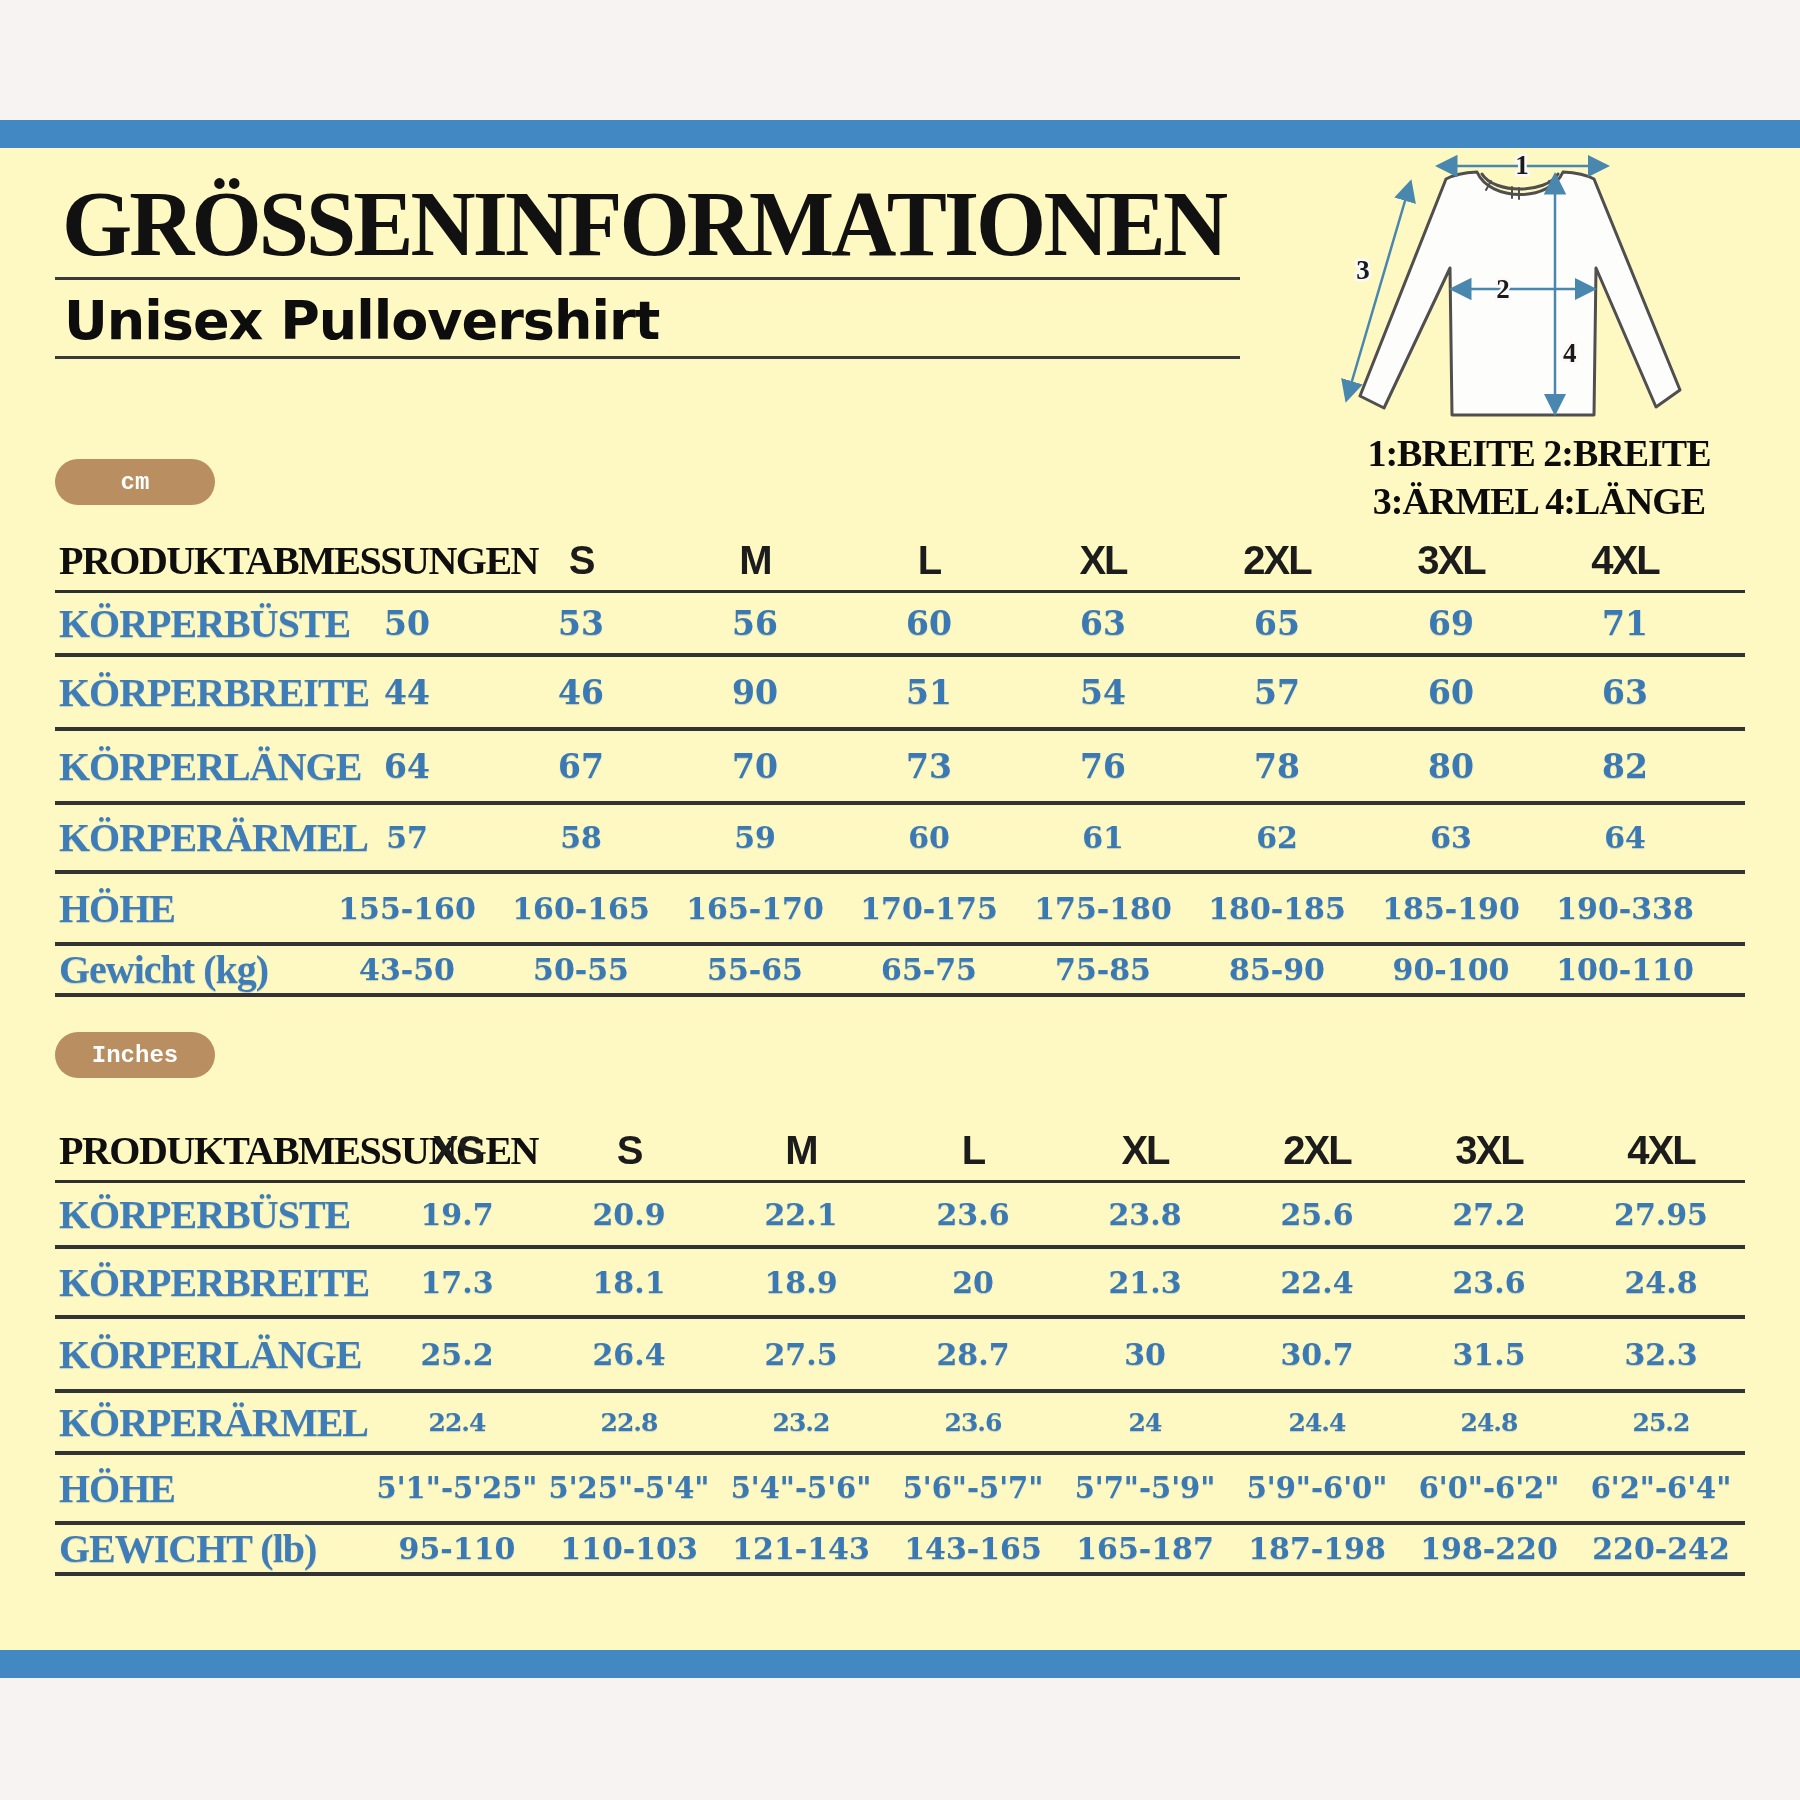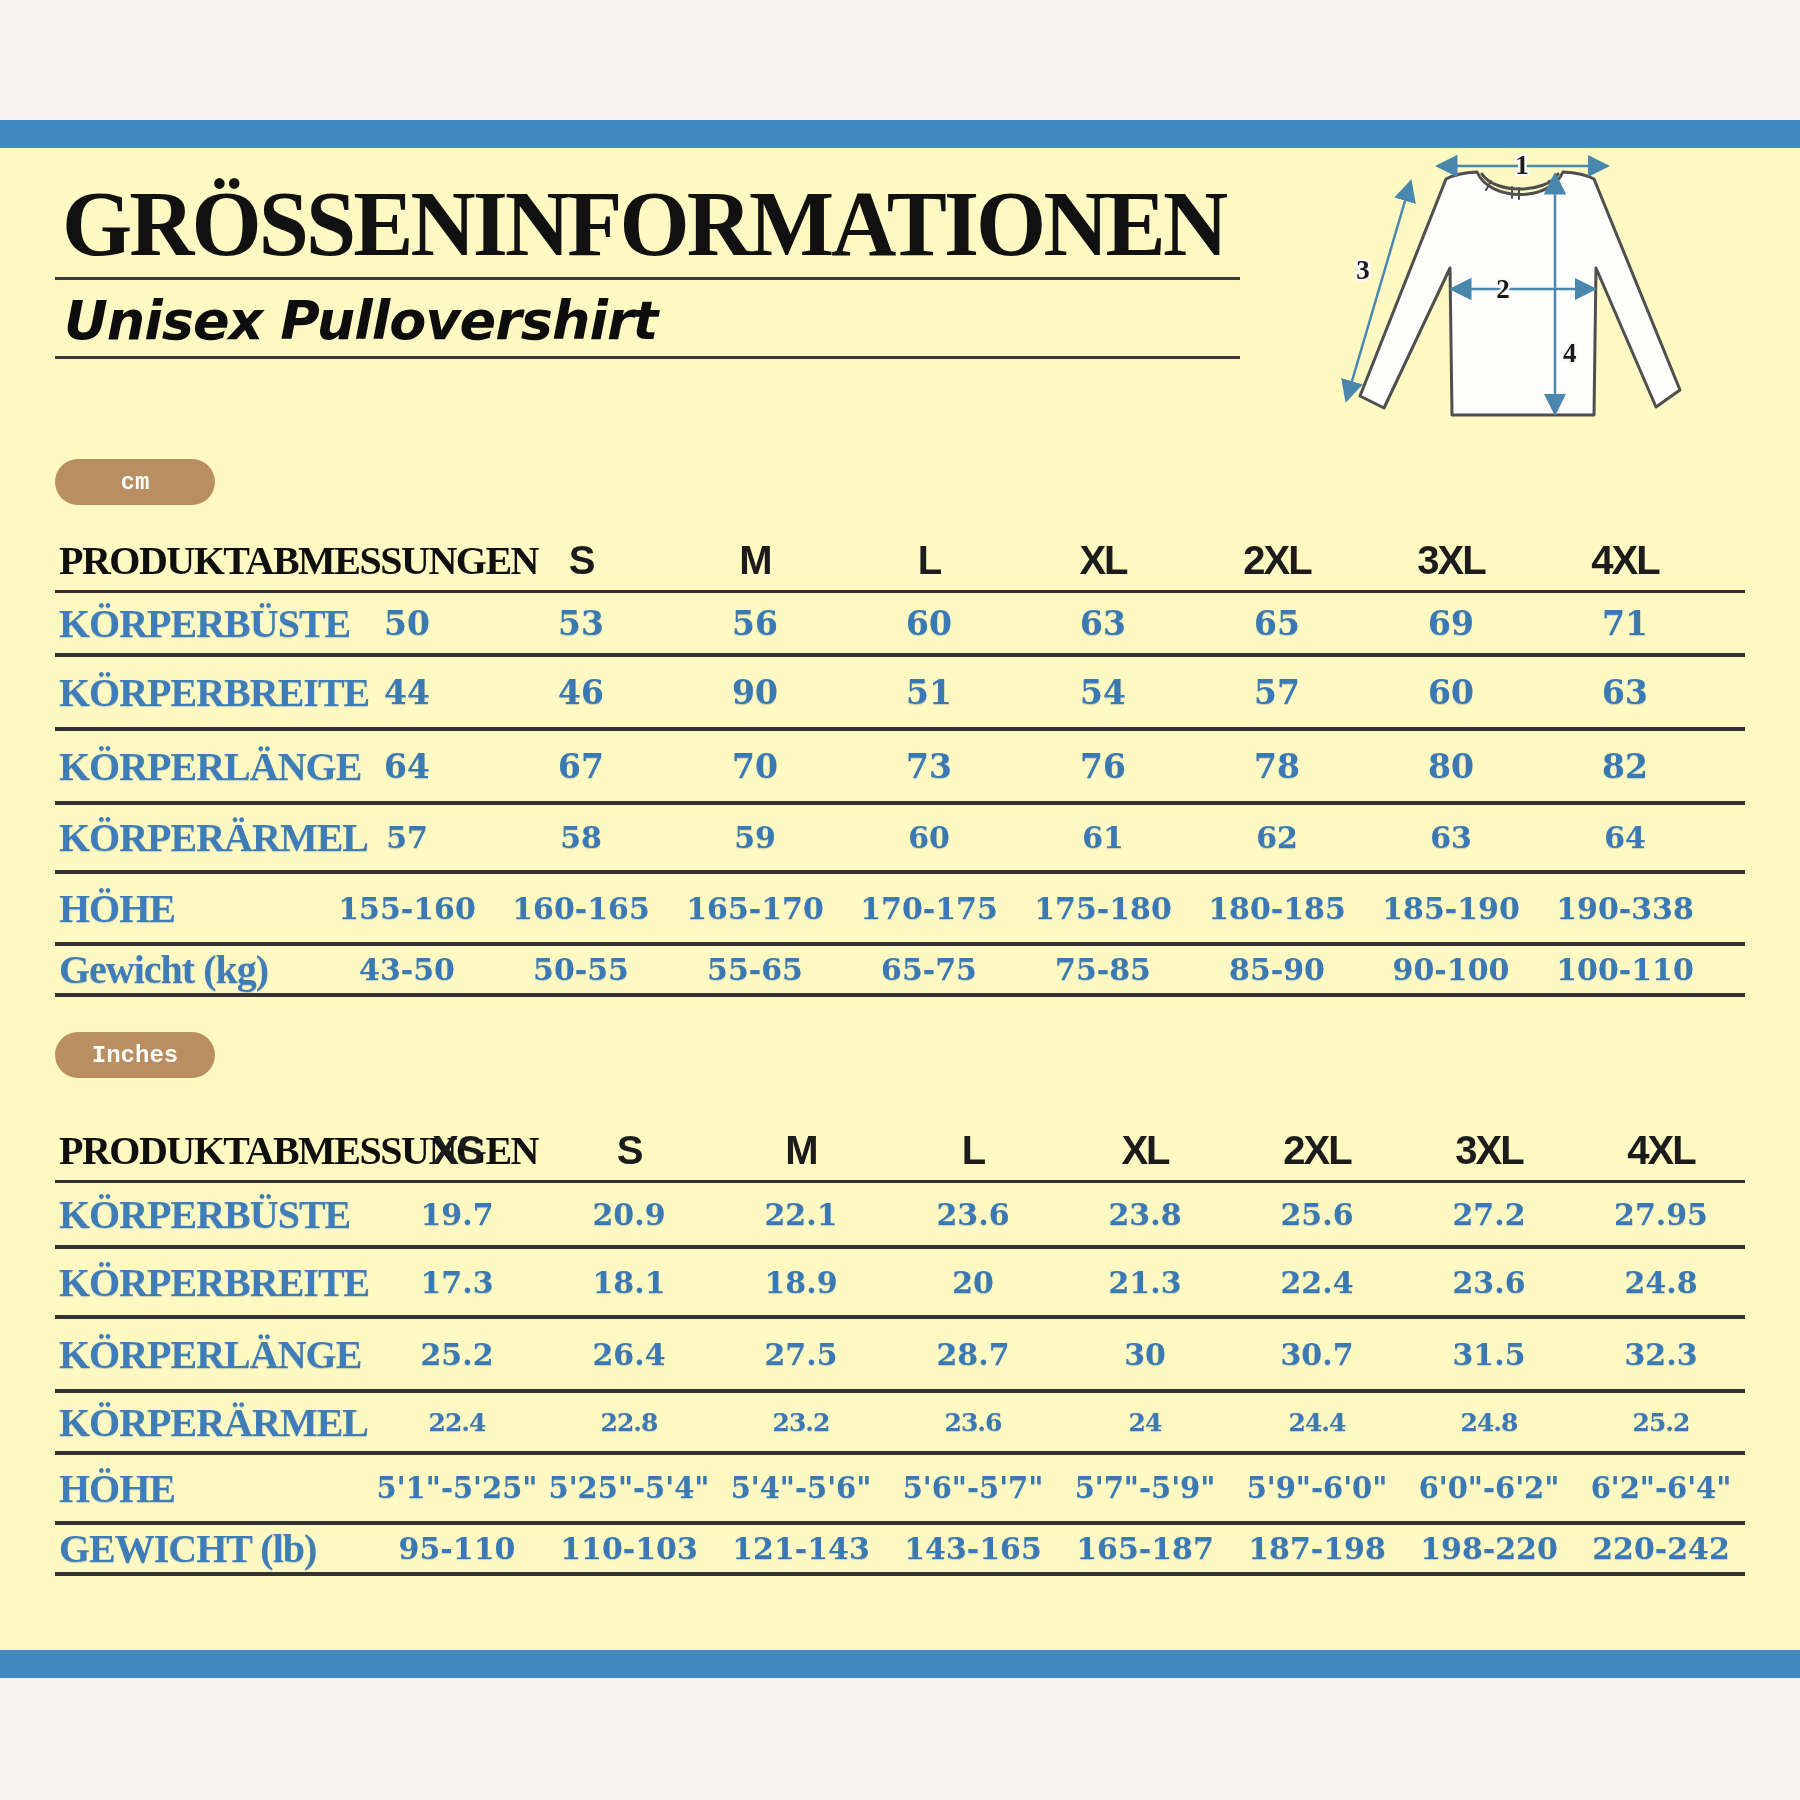--- a/index.html
+++ b/index.html
@@ -21,21 +21,21 @@
     font-size:93px; font-weight:bold; color:var(--ink);
     letter-spacing:-3px; white-space:nowrap;
     transform:scaleX(.97); transform-origin:left center;
   }
   .rule { position:absolute; left:55px; width:1185px; height:3px; background:#3a3a3a; }
   .rule.r1 { top:277px; }
   .rule.r2 { top:356px; }
   .subtitle {
     position:absolute; left:64px; top:289px; margin:0;
     font-family:"DejaVu Sans", sans-serif; font-weight:bold;
-    font-size:54px; letter-spacing:-1px; color:#0d0d0d; white-space:nowrap;font-style:italic;
+    font-size:54px; letter-spacing:-1px; color:#0d0d0d; white-space:nowrap;
   }
 
   .diagram-svg { position:absolute; left:1325px; top:148px; }
   .diagram-caption {
     position:absolute; left:1334px; top:430px; width:410px;
     text-align:center; font-weight:bold; font-size:38px; line-height:1.26;
     letter-spacing:-1px; color:#0c0c0c; white-space:nowrap;
   }
 
   .badge {
@@ -136,20 +136,24 @@
     <line class="m-arrow" x1="129" y1="141" x2="267" y2="141" marker-start="url(#ah)" marker-end="url(#ah)"></line>
     <line class="m-arrow" x1="85" y1="36" x2="22" y2="250" marker-start="url(#ah)" marker-end="url(#ah)"></line>
     <line class="m-arrow" x1="230" y1="29" x2="230" y2="263" marker-start="url(#ah)" marker-end="url(#ah)"></line>
 
     <text class="m-num" x="197" y="26" text-anchor="middle">1</text>
     <text class="m-num" x="178" y="150" text-anchor="middle">2</text>
     <text class="m-num" x="38" y="131" text-anchor="middle">3</text>
     <text class="m-num" x="238" y="214" text-anchor="start">4</text>
   </svg>
 
+  <div class="diagram-caption">
+    <div>1:BREITE  2:BREITE</div>
+    <div>3:ÄRMEL  4:LÄNGE</div>
+  </div>
 
   <div class="badge cm">cm</div>
   <div class="sizetable cm" id="cm-table">
       <div class="thead">
         <span class="h-label">PRODUKTABMESSUNGEN</span>
         <span class="size-h"></span>
         <span class="size-h">S</span>
         <span class="size-h">M</span>
         <span class="size-h">L</span>
         <span class="size-h">XL</span>

